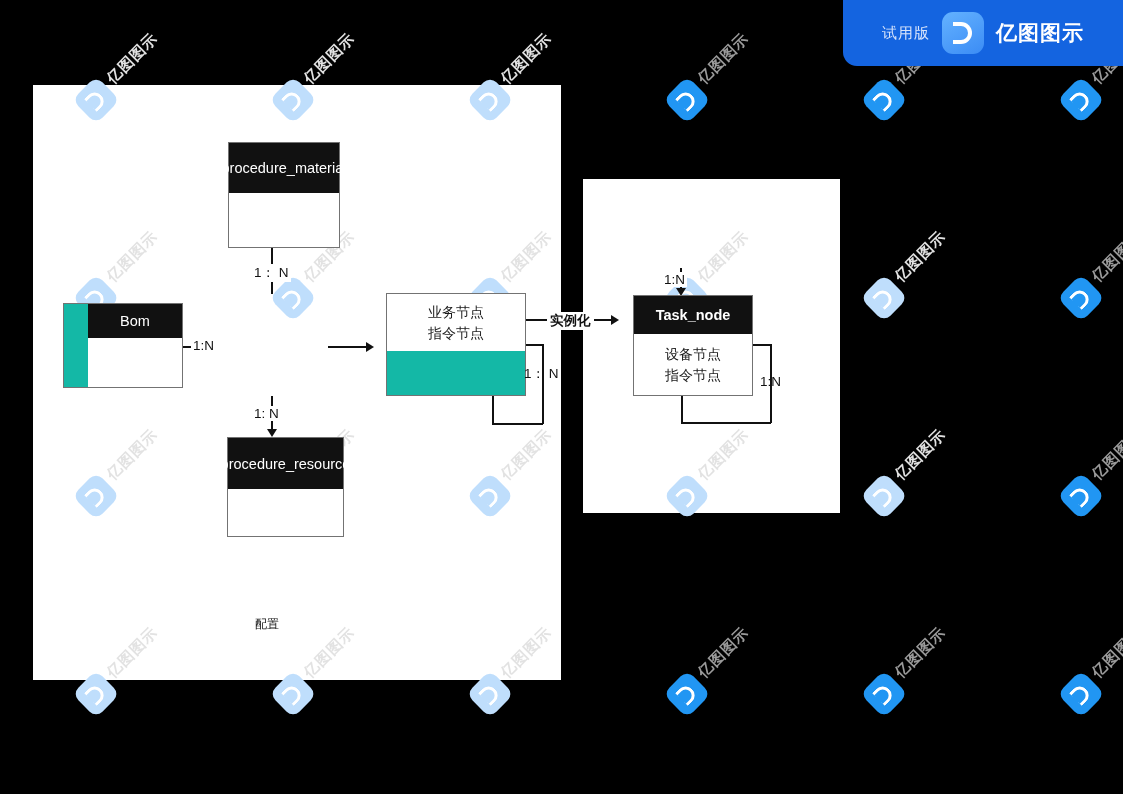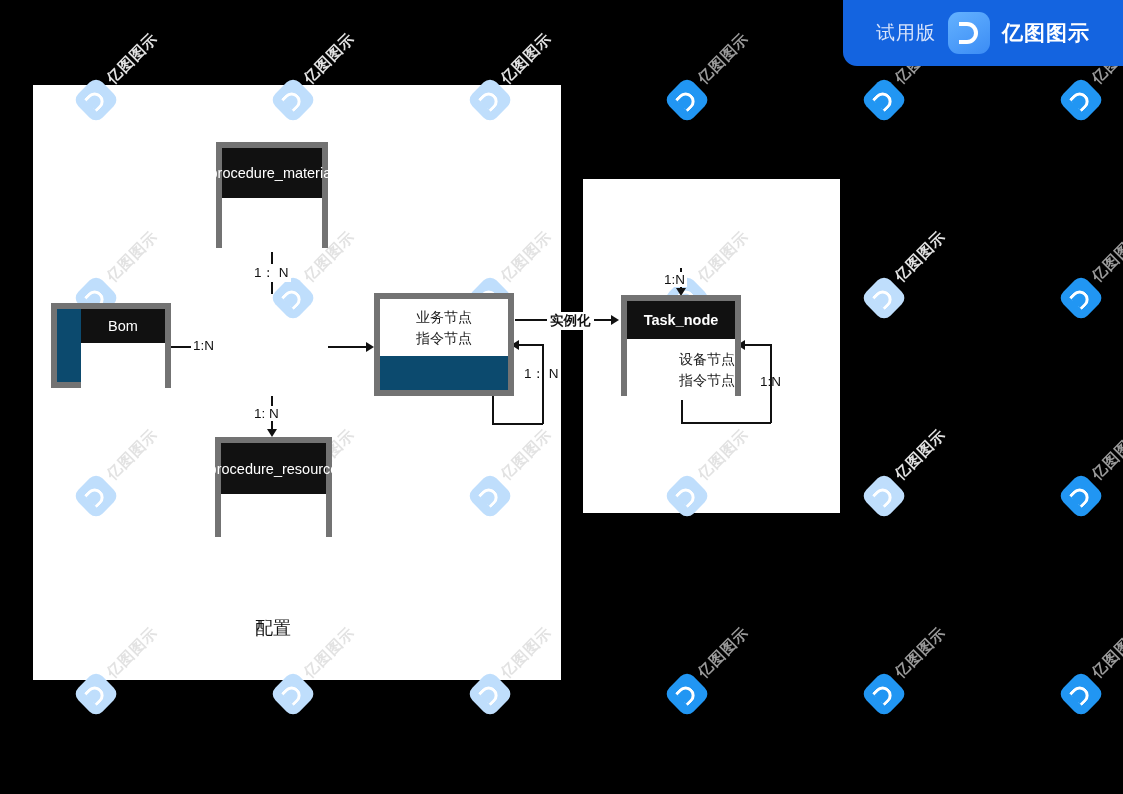--- a/index.html
+++ b/index.html
@@ -27,21 +27,21 @@
     font-family:"DejaVu Sans",sans-serif;font-weight:700;
   }
   
   .wm.light .wm-logo{background:#bfdefc;}
   .wm.light .wm-text{color:#e2e2e2;}
 
   
   .panel{position:absolute;background:#ffffff;z-index:2;}
 
   
-  .entity{position:absolute;z-index:8;border:6px solid #737373;box-sizing:border-box;background:#0c4a6e;}
+  .entity{position:absolute;z-index:8;border:1px solid #737373;box-sizing:border-box;background:#14b8a6;margin-left:12px;}
   .entity .hdr{
     background:#111111;color:#ffffff;box-sizing:border-box;
     display:flex;align-items:center;justify-content:center;text-align:center;
     font-size:14.5px;line-height:18px;padding:3px 4px;
   }
   .entity .body{
     background:#ffffff;color:#1a1a1a;box-sizing:border-box;
     display:flex;flex-direction:column;align-items:center;justify-content:center;
     font-size:14px;line-height:21px;text-align:center;
   }
@@ -54,29 +54,29 @@
   .ar-up{border-left:5px solid transparent;border-right:5px solid transparent;border-bottom:8px solid #111;}
   .ar-dn{border-left:5px solid transparent;border-right:5px solid transparent;border-top:8px solid #111;}
   .ar-rt{border-top:5px solid transparent;border-bottom:5px solid transparent;border-left:8px solid #111;}
   .ar-lf{border-top:5px solid transparent;border-bottom:5px solid transparent;border-right:8px solid #111;}
 
   .edge-label{
     position:absolute;z-index:9;font-size:13.5px;color:#111111;white-space:nowrap;
     background:transparent;
   }
   .edge-label.onwhite{background:#ffffff;padding:0 2px;}
-  .group-label{position:absolute;z-index:9;font-size:18px;color:#111111;white-space:nowrap;}
+  .group-label{position:absolute;z-index:9;font-size:12px;color:#111111;white-space:nowrap;}
 
   
   .badge{
     position:absolute;right:0;top:0;width:280px;height:66px;
     background:#1464e0;border-bottom-left-radius:14px;
     display:flex;align-items:center;justify-content:center;gap:12px;z-index:20;
   }
-  .badge .trial{color:#d8e4fb;font-size:19px;letter-spacing:1px;font-family:"DejaVu Sans",sans-serif;}
+  .badge .trial{color:#d8e4fb;font-size:15px;letter-spacing:1px;font-family:"DejaVu Sans",sans-serif;}
   .badge .blogo{
     width:42px;height:42px;border-radius:11px;
     background:linear-gradient(150deg,#64b2ff,#3b8cf5);position:relative;flex:0 0 auto;
   }
   .badge .blogo::after{
     content:"";position:absolute;left:11px;top:10px;width:19px;height:22px;
     border:4px solid #ffffff;border-left:none;border-radius:0 13px 13px 0;box-sizing:border-box;
   }
   .badge .bname{color:#ffffff;font-size:21px;font-weight:700;letter-spacing:1px;font-family:"DejaVu Sans",sans-serif;}
 </style>
@@ -242,21 +242,21 @@
   </div>
 
   <div class="entity" style="left:215px;top:437px;width:117px;height:100px;">
     <div class="hdr" style="height:51px;">procedure_resource</div>
     <div class="body" style="height:47px;"></div>
   </div>
 
 
   <div class="entity" style="left:621px;top:295px;width:120px;height:101px;">
     <div class="hdr" style="height:38px;font-weight:bold;">Task_node</div>
-    <div class="body" style="height:61px;align-items:flex-end;">
+    <div class="body" style="height:61px;">
       <div>设备节点</div>
       <div>指令节点</div>
     </div>
   </div>
 
   <div class="group-label" style="left:255px;top:616px;">配置</div>
 
   <div class="badge">
     <span class="trial">试用版</span>
     <span class="blogo"></span>

